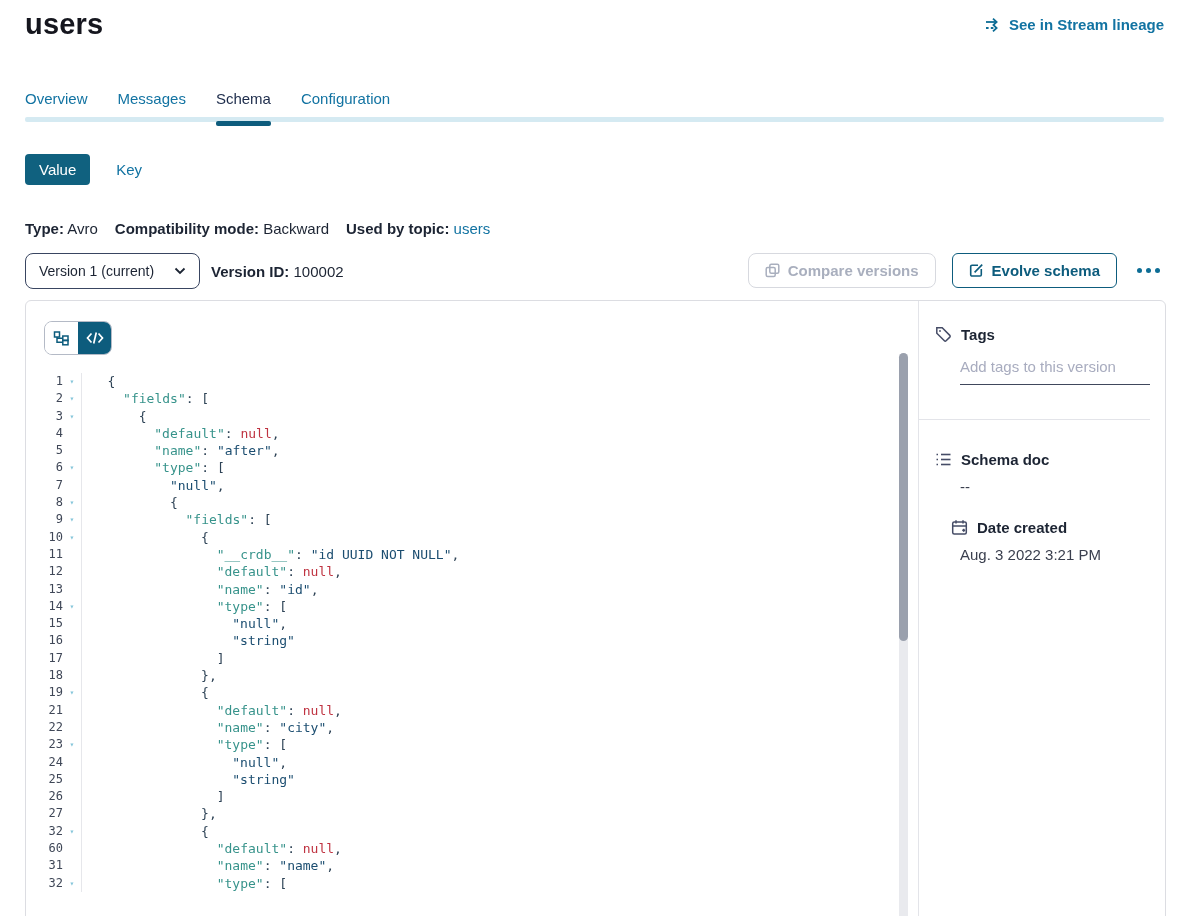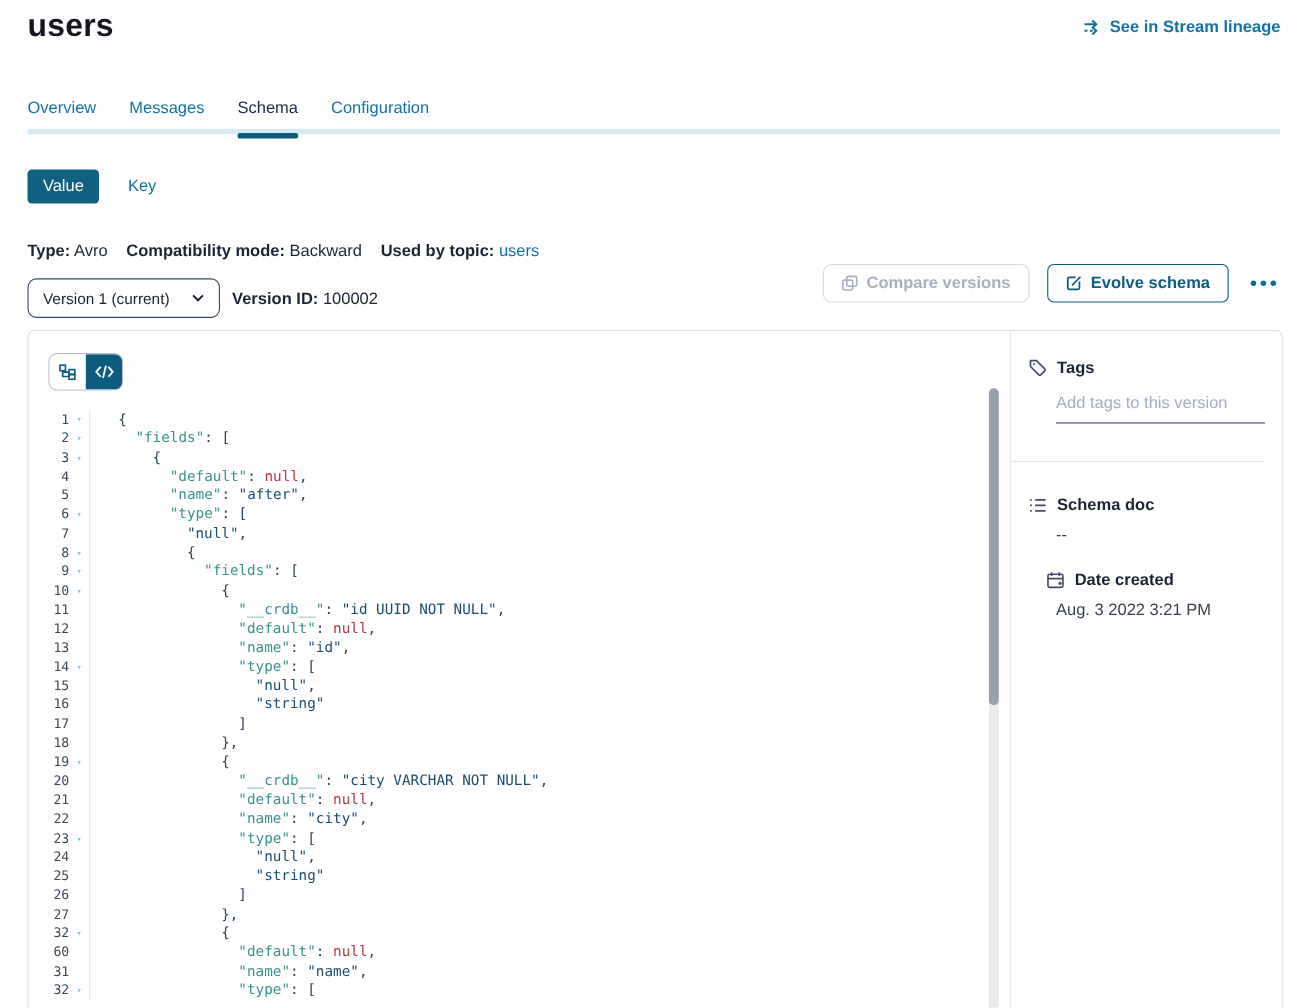--- a/index.html
+++ b/index.html
@@ -33,21 +33,21 @@
   
   .meta{position:absolute;left:25px;top:220px;font-size:15px;display:flex;gap:17px}
   .meta b{font-weight:700}
   .meta a{color:var(--link);text-decoration:none;cursor:pointer}
 
   
   .controls-left{position:absolute;left:25px;top:253px;display:flex;align-items:center;gap:11px}
   .version-select{width:175px;height:36px;border:1px solid #394561;border-radius:8px;background:#fff;
     display:flex;align-items:center;justify-content:space-between;padding:0 13px;font-size:14px;cursor:pointer}
   .schemaid{font-size:15px}
-  .controls-right{position:absolute;right:25px;top:240px;display:flex;align-items:center;gap:16px}
+  .controls-right{position:absolute;right:25px;top:253px;display:flex;align-items:center;gap:16px}
   .btn{display:flex;align-items:center;gap:8px;height:35px;padding:0 16px;background:#fff;border-radius:8px;
     font-size:15px;font-family:inherit;cursor:pointer}
   .btn-compare{border:1px solid #d7d9df;color:var(--muted);font-weight:600}
   .btn-evolve{border:1px solid var(--accent);color:var(--accent);font-weight:700;border-radius:6px}
   .more-dots{display:flex;gap:4px;align-items:center;cursor:pointer;padding:4px}
   .more-dots i{width:5px;height:5px;border-radius:50%;background:#0d6d95;display:block}
 
   
   .panel{position:absolute;left:25px;top:300px;width:1141px;height:646px;border:1px solid var(--border);
     border-radius:6px 6px 0 0;background:#fff}
@@ -201,21 +201,20 @@
           <div class="cl"><span class="ln">10</span><span class="fold">▾</span><span class="code" style="padding-left: 119.1px;"><span class="tk-p">{</span></span></div>
           <div class="cl"><span class="ln">11</span><span class="fold"></span><span class="code" style="padding-left: 134.7px;"><span class="tk-k">"__crdb__"</span><span class="tk-p">: </span><span class="tk-s">"id UUID NOT NULL"</span><span class="tk-p">,</span></span></div>
           <div class="cl"><span class="ln">12</span><span class="fold"></span><span class="code" style="padding-left: 134.7px;"><span class="tk-k">"default"</span><span class="tk-p">: </span><span class="tk-u">null</span><span class="tk-p">,</span></span></div>
           <div class="cl"><span class="ln">13</span><span class="fold"></span><span class="code" style="padding-left: 134.7px;"><span class="tk-k">"name"</span><span class="tk-p">: </span><span class="tk-s">"id"</span><span class="tk-p">,</span></span></div>
           <div class="cl"><span class="ln">14</span><span class="fold">▾</span><span class="code" style="padding-left: 134.7px;"><span class="tk-k">"type"</span><span class="tk-p">: [</span></span></div>
           <div class="cl"><span class="ln">15</span><span class="fold"></span><span class="code" style="padding-left: 150.3px;"><span class="tk-s">"null"</span><span class="tk-p">,</span></span></div>
           <div class="cl"><span class="ln">16</span><span class="fold"></span><span class="code" style="padding-left: 150.3px;"><span class="tk-s">"string"</span></span></div>
           <div class="cl"><span class="ln">17</span><span class="fold"></span><span class="code" style="padding-left: 134.7px;"><span class="tk-p">]</span></span></div>
           <div class="cl"><span class="ln">18</span><span class="fold"></span><span class="code" style="padding-left: 119.1px;"><span class="tk-p">},</span></span></div>
           <div class="cl"><span class="ln">19</span><span class="fold">▾</span><span class="code" style="padding-left: 119.1px;"><span class="tk-p">{</span></span></div>
-          <div class="cl"><span class="ln">20</span><span class="fold"></span><span class="code" style="padding-left: 134.7px;"><span class="tk-k">"__crdb__"</span><span class="tk-p">: </span><span class="tk-s">"city VARCHAR NOT NULL"</span><span class="tk-p">,</span></span></div>
           <div class="cl"><span class="ln">21</span><span class="fold"></span><span class="code" style="padding-left: 134.7px;"><span class="tk-k">"default"</span><span class="tk-p">: </span><span class="tk-u">null</span><span class="tk-p">,</span></span></div>
           <div class="cl"><span class="ln">22</span><span class="fold"></span><span class="code" style="padding-left: 134.7px;"><span class="tk-k">"name"</span><span class="tk-p">: </span><span class="tk-s">"city"</span><span class="tk-p">,</span></span></div>
           <div class="cl"><span class="ln">23</span><span class="fold">▾</span><span class="code" style="padding-left: 134.7px;"><span class="tk-k">"type"</span><span class="tk-p">: [</span></span></div>
           <div class="cl"><span class="ln">24</span><span class="fold"></span><span class="code" style="padding-left: 150.3px;"><span class="tk-s">"null"</span><span class="tk-p">,</span></span></div>
           <div class="cl"><span class="ln">25</span><span class="fold"></span><span class="code" style="padding-left: 150.3px;"><span class="tk-s">"string"</span></span></div>
           <div class="cl"><span class="ln">26</span><span class="fold"></span><span class="code" style="padding-left: 134.7px;"><span class="tk-p">]</span></span></div>
           <div class="cl"><span class="ln">27</span><span class="fold"></span><span class="code" style="padding-left: 119.1px;"><span class="tk-p">},</span></span></div>
           <div class="cl"><span class="ln">32</span><span class="fold">▾</span><span class="code" style="padding-left: 119.1px;"><span class="tk-p">{</span></span></div>
           <div class="cl"><span class="ln">60</span><span class="fold"></span><span class="code" style="padding-left: 134.7px;"><span class="tk-k">"default"</span><span class="tk-p">: </span><span class="tk-u">null</span><span class="tk-p">,</span></span></div>
           <div class="cl"><span class="ln">31</span><span class="fold"></span><span class="code" style="padding-left: 134.7px;"><span class="tk-k">"name"</span><span class="tk-p">: </span><span class="tk-s">"name"</span><span class="tk-p">,</span></span></div>

